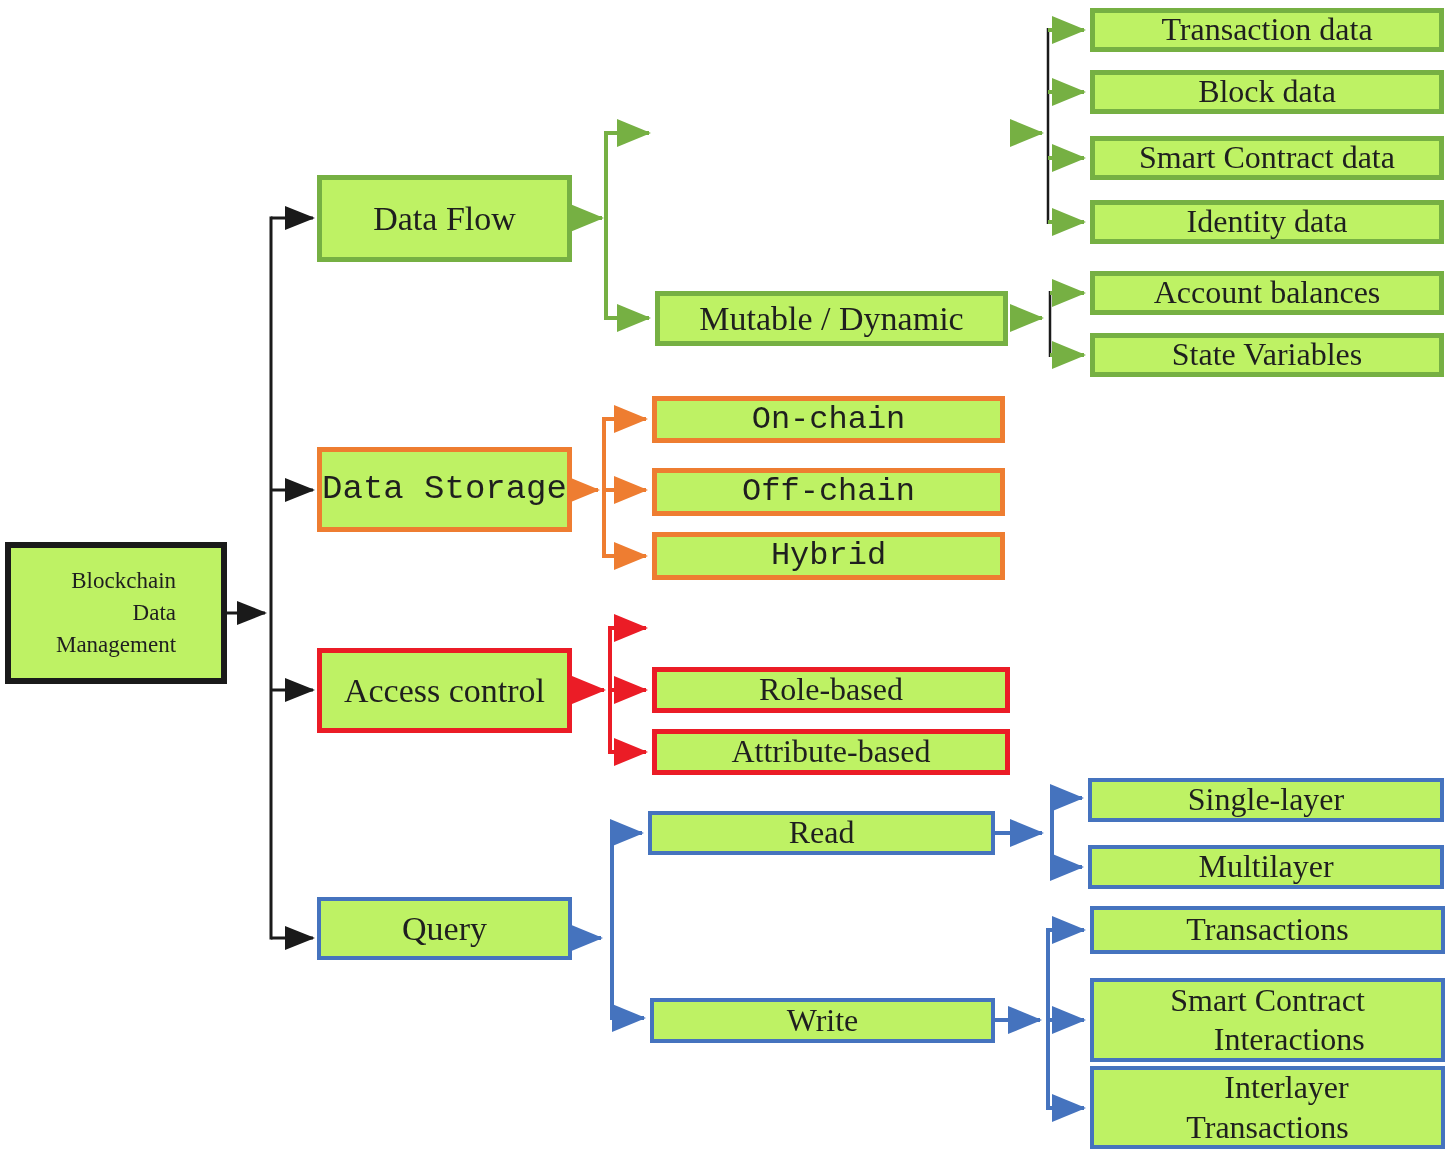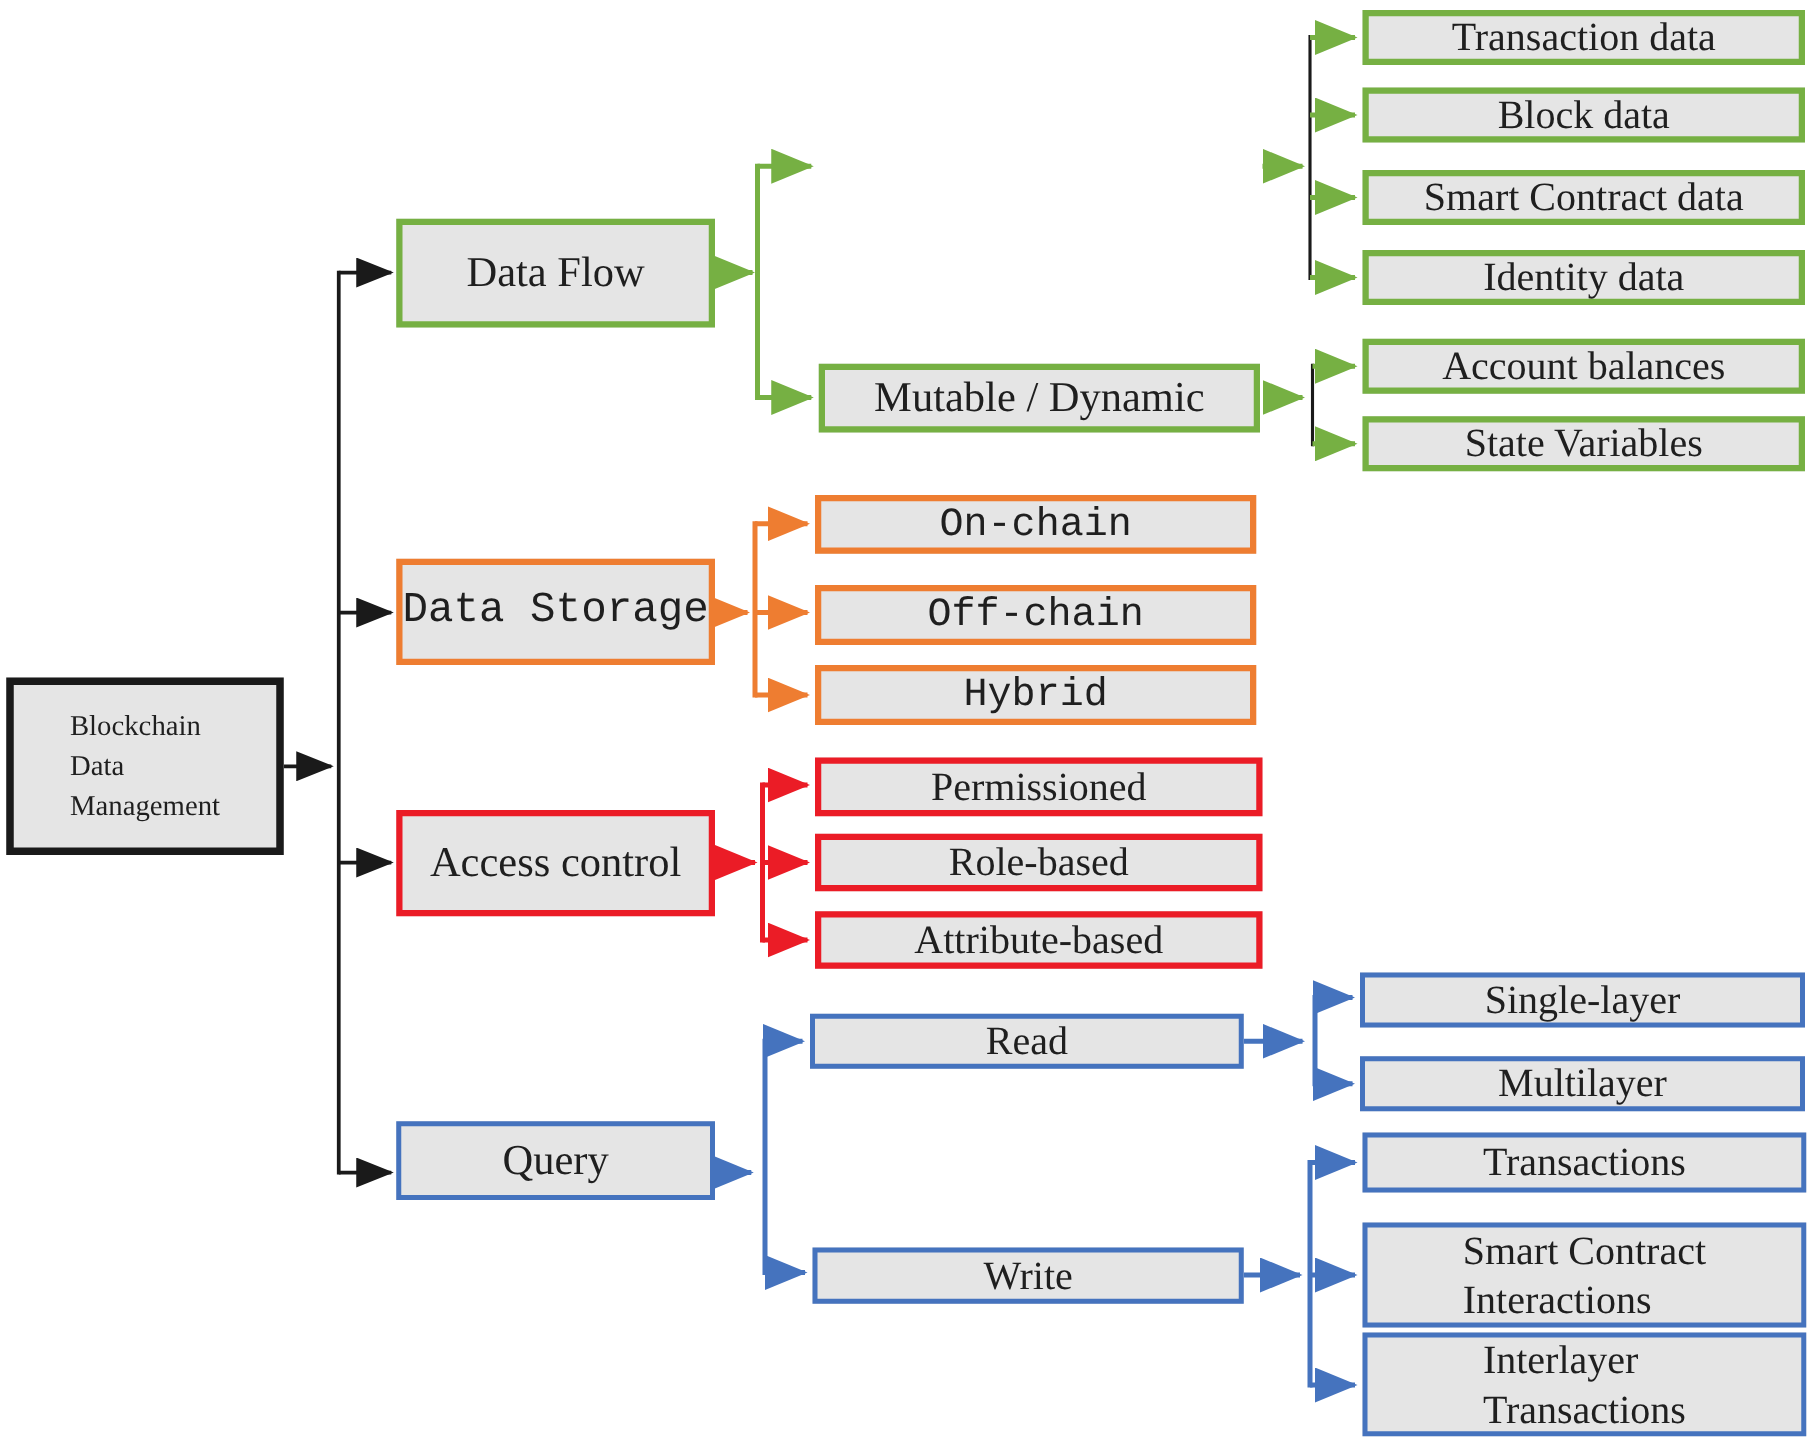--- a/index.html
+++ b/index.html
@@ -8,23 +8,23 @@
     width:1454px;height:1151px;
     background:#ffffff;
     font-family:"Liberation Serif","DejaVu Serif",serif;
     color:#1f1f1f;
     overflow:hidden;
   }
   .wires{position:absolute;left:0;top:0;z-index:0;}
   .node{
     position:absolute;
     box-sizing:border-box;
-    background:#e5e5e5;
+    background:#bef264;
     display:flex;align-items:center;justify-content:center;
-    text-align:left;
+    text-align:right;
     white-space:pre-line;
     font-size:32px;
     line-height:1.22;
     z-index:1;
   }
   .root{border:6px solid #1a1a1a;font-size:23px;line-height:1.38;}
   .green {border:5px solid #76B043;}
   .orange{border:5px solid #EE7D31;font-family:Liberation Mono, monospace;}
   .red   {border:5px solid #EB1C26;}
   .blue  {border:4px solid #4573BE;}
@@ -121,21 +121,20 @@
 
   <div class="node green cat" style="left:317px;top:175px;width:255px;height:87px">Data Flow</div>
   <div class="node orange cat" style="left:317px;top:447px;width:255px;height:85px">Data Storage</div>
   <div class="node red cat" style="left:317px;top:648px;width:255px;height:85px">Access control</div>
   <div class="node blue cat" style="left:317px;top:897px;width:255px;height:63px">Query</div>
 
   <div class="node green cat" style="left:655px;top:291px;width:353px;height:55px">Mutable / Dynamic</div>
   <div class="node orange" style="left:652px;top:396px;width:353px;height:47px">On-chain</div>
   <div class="node orange" style="left:652px;top:468px;width:353px;height:48px">Off-chain</div>
   <div class="node orange" style="left:652px;top:532px;width:353px;height:48px">Hybrid</div>
-  <div class="node red" style="left:652px;top:606px;width:358px;height:47px">Permissioned</div>
   <div class="node red" style="left:652px;top:667px;width:358px;height:46px">Role-based</div>
   <div class="node red" style="left:652px;top:729px;width:358px;height:46px">Attribute-based</div>
   <div class="node blue" style="left:648px;top:811px;width:347px;height:44px">Read</div>
   <div class="node blue" style="left:650px;top:998px;width:345px;height:45px">Write</div>
 
   <div class="node green" style="left:1090px;top:8px;width:354px;height:44px">Transaction data</div>
   <div class="node green" style="left:1090px;top:70px;width:354px;height:44px">Block data</div>
   <div class="node green" style="left:1090px;top:136px;width:354px;height:44px">Smart Contract data</div>
   <div class="node green" style="left:1090px;top:200px;width:354px;height:44px">Identity data</div>
   <div class="node green" style="left:1090px;top:271px;width:354px;height:44px">Account balances</div>

